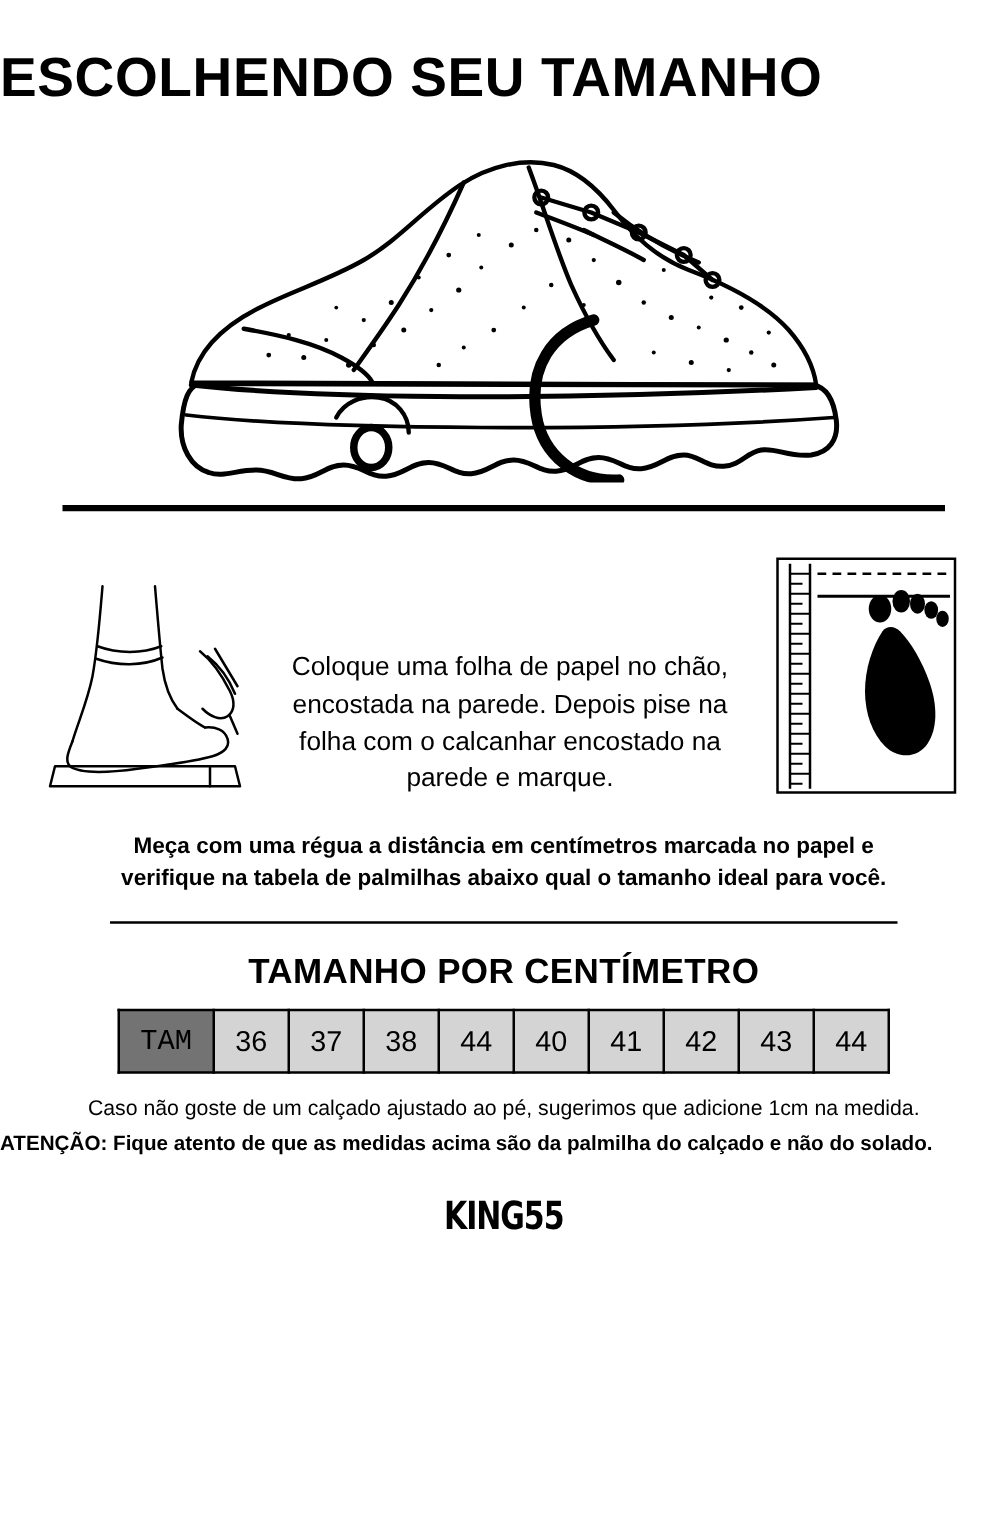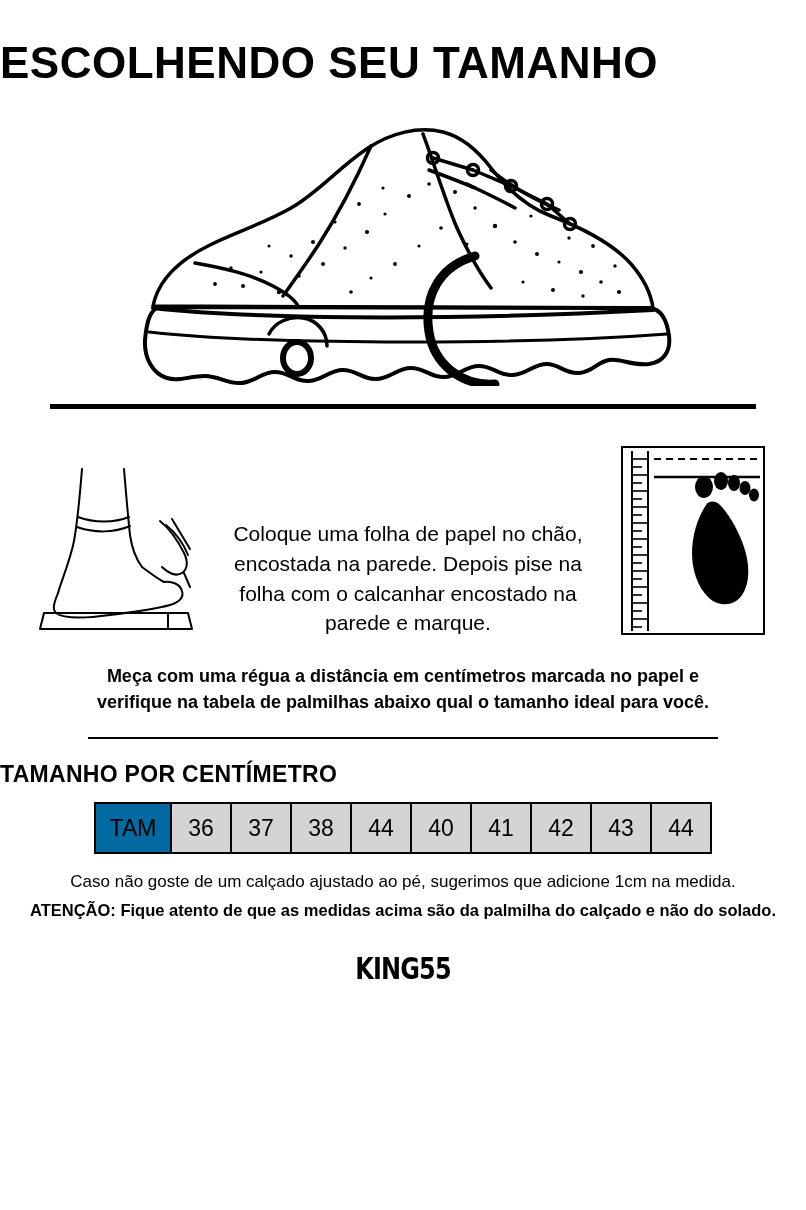--- a/index.html
+++ b/index.html
@@ -91,22 +91,22 @@
   
   .divider-thin {
     width: 630px;
     height: 2px;
     background: #000;
     margin: 22px auto 0 auto;
   }
 
   
   .table-heading {
-    text-align: left;
-    font-size: 23px;
+    text-align: center;
+    font-size: 28px;
     font-weight: bold;
     margin-top: 22px;
     letter-spacing: 0.3px;
   }
 
   
   .table-wrap {
     display: flex;
     justify-content: center;
     margin-top: 14px;
@@ -125,34 +125,35 @@
     font-weight: normal;
   }
   table.sizes td.label {
     width: 70px;
     background: #ffffff;
   }
   table.sizes tr.row-tam td {
     background: #d4d4d4;
   }
   table.sizes tr.row-tam td.label {
-    background: #0369a1;
+    background: #737373;
+    font-family: Liberation Mono, monospace;
   }
   table.sizes td.narrow {
     font-size: 20px;
   }
 
   
   .note1 {
     text-align: center;
     font-size: 17px;
     margin-top: 18px;
   }
   .note2 {
-    text-align: center;
+    text-align: left;
     font-size: 16.5px;
     font-weight: bold;
     margin-top: 9px;
   }
 
   
   .brand {
     text-align: center;
     margin-top: 30px;
     font-size: 31px;

